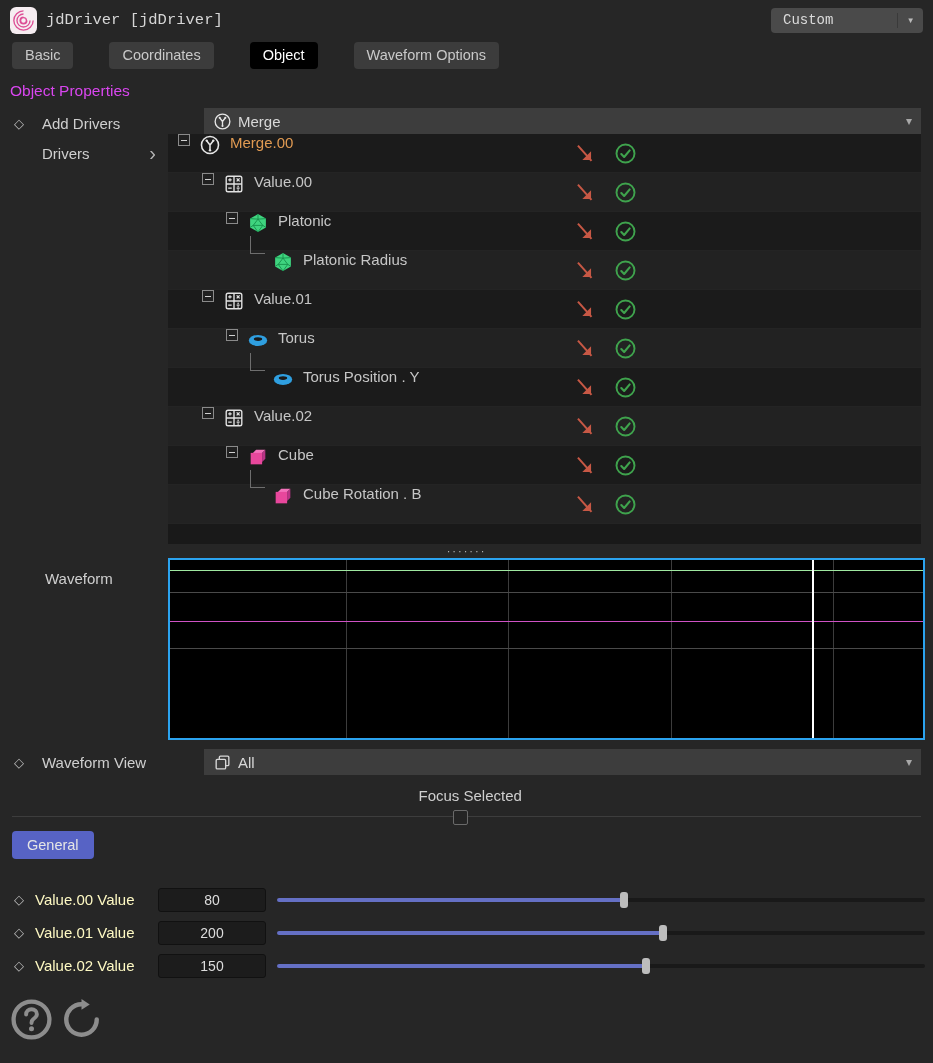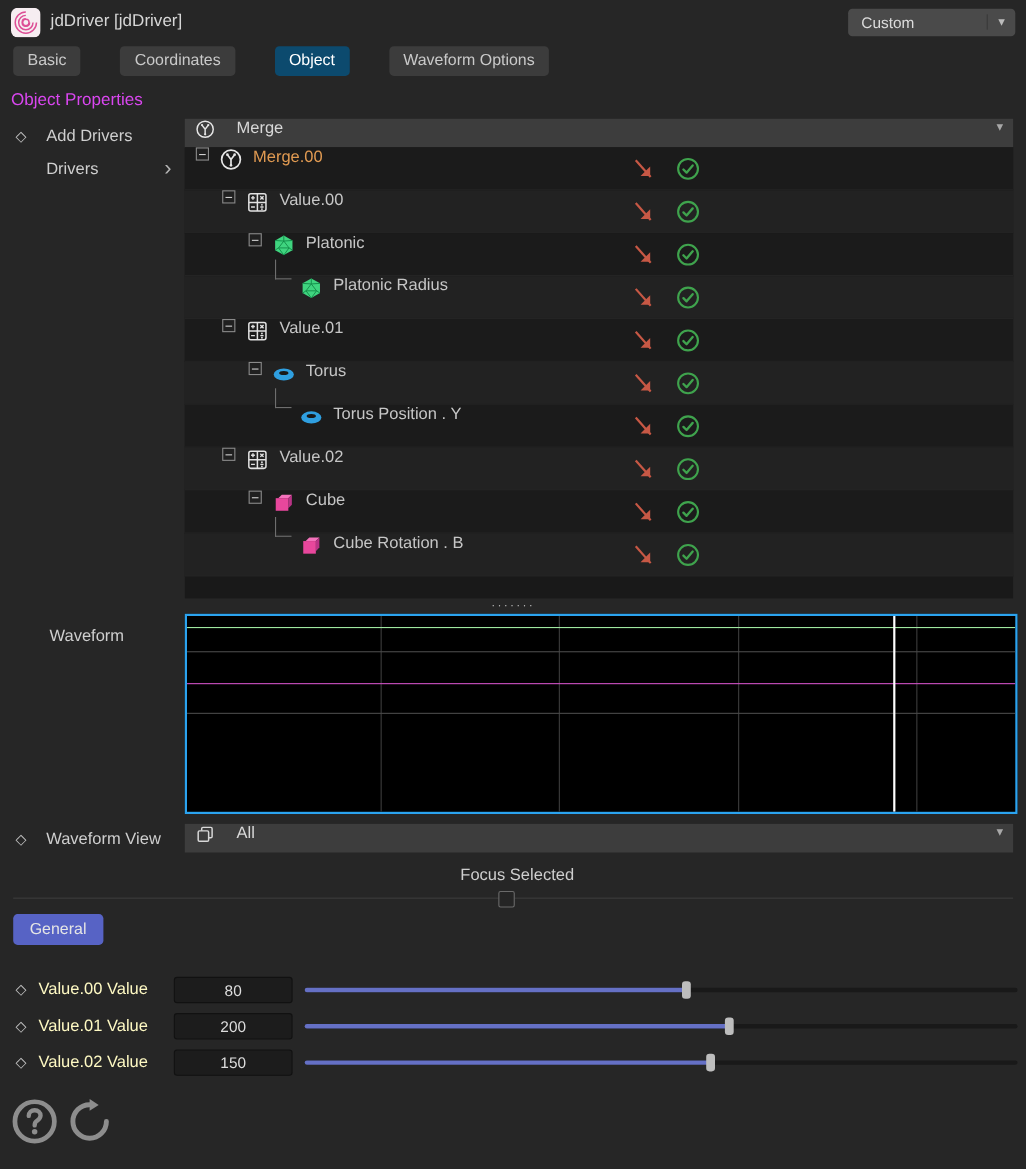--- a/index.html
+++ b/index.html
@@ -5,45 +5,45 @@
   * { box-sizing: border-box; margin: 0; padding: 0; }
   html,body { width: 933px; height: 1063px; }
   body {
     background: #262626;
     font-family: "Liberation Sans", sans-serif;
     color: #c8c8c8;
     overflow: hidden;
     position: relative;
   }
   
-  .topbar { height: 40px; display: flex; align-items: center; padding: 0 10px; gap: 9px; }
+  .topbar { height: 40px; display: flex; align-items: center; padding: 0 10px; gap: 9px; font-family: Liberation Mono, monospace; }
   .app-icon { width: 27px; height: 27px; flex: none; }
   .app-title { font-size: 15.5px; color: #d6d6d6; }
   .preset { margin-left: auto; width: 152px; height: 25px; background: #4a4a4a; border-radius: 4px;
             display: flex; align-items: center; color: #dcdcdc; font-size: 14px; cursor: default; }
   .preset .lbl { padding-left: 12px; flex: 1; }
   .preset .chev { width: 26px; text-align: center; color: #bbb; border-left: 1px solid #3a3a3a; font-size: 12px; }
   
   .tabs { display: flex; gap: 36px; padding: 0 12px; height: 30px; align-items: center; }
   .tab { height: 27px; padding: 0 13px; background: #3c3c3c; color: #c9c9c9; border-radius: 4px;
          font-size: 14.5px; display: flex; align-items: center; cursor: default; }
-  .tab.active { background: #0c4a6e; color: #fff; }
+  .tab.active { background: #000000; color: #fff; }
   
   .section-title { padding: 12px 12px 8px 10px; font-size: 15.5px; color: #d946ef; }
   
   .panel-row { display: flex; padding-right: 12px; }
   .left-col { width: 168px; flex: none; }
   .right-col { flex: 1; min-width: 0; }
   .left-item { display: flex; align-items: center; height: 30px; padding-left: 14px; font-size: 15px; color: #cfcfcf; }
   .left-item .diamond { width: 12px; margin-right: 16px; color: #c0c0c0; font-size: 13px; }
   .left-item.indent { padding-left: 42px; }
   .left-item .arrow { margin-left: auto; padding-right: 12px; color: #b5b5b5; font-size: 20px; line-height: 1; }
   
-  .dropdown { height: 26px; background: #3d3d3d; display: flex; align-items: flex-start; gap: 19px;
-              padding: 0 9px; font-size: 15px; color: #d8d8d8; cursor: default; }
+  .dropdown { height: 26px; background: #3d3d3d; display: flex; align-items: center; gap: 6px;
+              padding: 0 9px; font-size: 15px; color: #d8d8d8; cursor: default; margin-left: 36px; }
   .dropdown .dd-icon { width: 19px; height: 19px; flex: none; }
   .dropdown .chev { margin-left: auto; color: #a8a8a8; font-size: 12px; }
   
   .tree { background: #191919; padding-bottom: 20px; }
   .tree-row { position: relative; height: 39px; display: flex; align-items: flex-start;
               font-size: 15px; color: #c6c6c6; border-bottom: 1px solid #242424; }
   .tree-row:nth-child(odd)  { background: #1b1b1b; }
   .tree-row:nth-child(even) { background: #222222; }
   .d0 { padding-left: 10px; } .d1 { padding-left: 34px; } .d2 { padding-left: 58px; } .d3 { padding-left: 82px; }
   .expander { width: 12px; height: 12px; border: 1px solid #8a8a8a; background: #202020;

